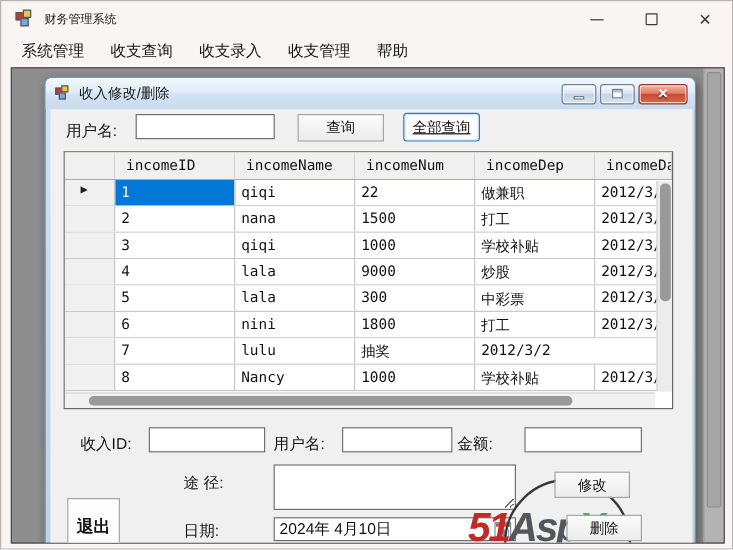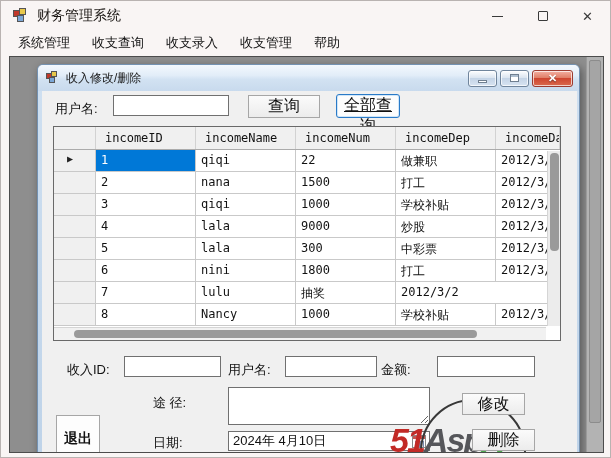--- a/index.html
+++ b/index.html
@@ -8,21 +8,21 @@
          background:#f9f5f4; position:relative; }
 
   
   .main-window { position:absolute; inset:0; background:#f9f5f4; border:1px solid #b9b3b1; }
   .titlebar { position:absolute; left:0; top:0; right:0; height:30px; display:flex; align-items:center; }
   .app-icon { position:relative; width:16px; height:16px; margin:0 8px 0 12px; }
   .app-icon .sq { position:absolute; width:7px; height:7px; border:1px solid #555; }
   .app-icon .sq.r { left:0; top:2px; background:#c0392b; }
   .app-icon .sq.y { left:6px; top:0; background:#e8c84a; }
   .app-icon .sq.b { left:4px; top:7px; background:#7ba7d7; }
-  .main-title { font-size:14px; color:#191512; }
+  .main-title { font-size:10px; color:#191512; }
   .win-controls { position:absolute; right:0; top:0; height:30px; display:flex; }
   .wbtn { width:45px; height:30px; display:flex; align-items:center; justify-content:center; color:#3a3a3a; }
   .glyph-min { width:11px; height:0; border-top:1px solid #3a3a3a; }
   .glyph-max { width:10px; height:10px; border:1px solid #3a3a3a; border-radius:1px; }
   .glyph-close { font-size:13px; line-height:1; color:#3a3a3a; }
 
   
   .menubar { position:absolute; left:8px; top:30px; right:8px; height:24px; display:flex; align-items:center; }
   .menu-item { padding:3px 9px; margin-right:4px; color:#141414; }
 
@@ -55,21 +55,21 @@
   .cglyph-min { width:9px; height:3px; background:#fff; border:1px solid #6f7f90; margin-top:6px; }
   .cglyph-max { width:9px; height:8px; border:1px solid #6f7f90; background:#fff; box-shadow:inset 0 2px 0 #aebfd0; }
   .cglyph-close { color:#fff; font-size:11px; font-weight:bold; text-shadow:0 1px 1px rgba(0,0,0,.45); }
 
   .client { position:absolute; left:4px; top:26px; width:535px; height:400px; background:#f0f0f0; }
 
   
   .lbl { position:absolute; font-size:13px; color:#121212; white-space:nowrap; }
   .tbox { position:absolute; background:#fff; border:1px solid #707070; font:12px "Liberation Sans",sans-serif; padding:0 3px; }
   .btn { position:absolute; background:linear-gradient(180deg,#fbfbfb,#ececec); border:1px solid #a6a6a6;
-         font-size:16px; color:#111; text-align:center; }
+         font-size:12px; color:#111; text-align:center; }
   .btn.focus { border:1px solid #2a7ac7; border-radius:3px; box-shadow:inset 0 0 0 1px #cfe6f9; background:#fdfdfd;text-decoration:underline; }
 
   
   .grid { position:absolute; left:11px; top:35px; width:508px; height:215px; background:#fff;
           border:1px solid #696969; overflow:hidden; font-family:"DejaVu Sans Mono",monospace; font-size:12px; }
   .ghead { display:flex; height:23px; background:#fef9c3; border-bottom:1px solid #ababab; }
   .gc { flex:none; overflow:hidden; white-space:nowrap; padding:3px 0 0 5px; border-right:1px solid #c9c9c9; }
   .gc.h { padding-left:9px; padding-top:4px; border-right:1px solid #d2d2d2; background:#f0f0f0; }
   .gc.corner { width:42px; }
   .c0,.c1,.c2,.c3 { width:100px; }

